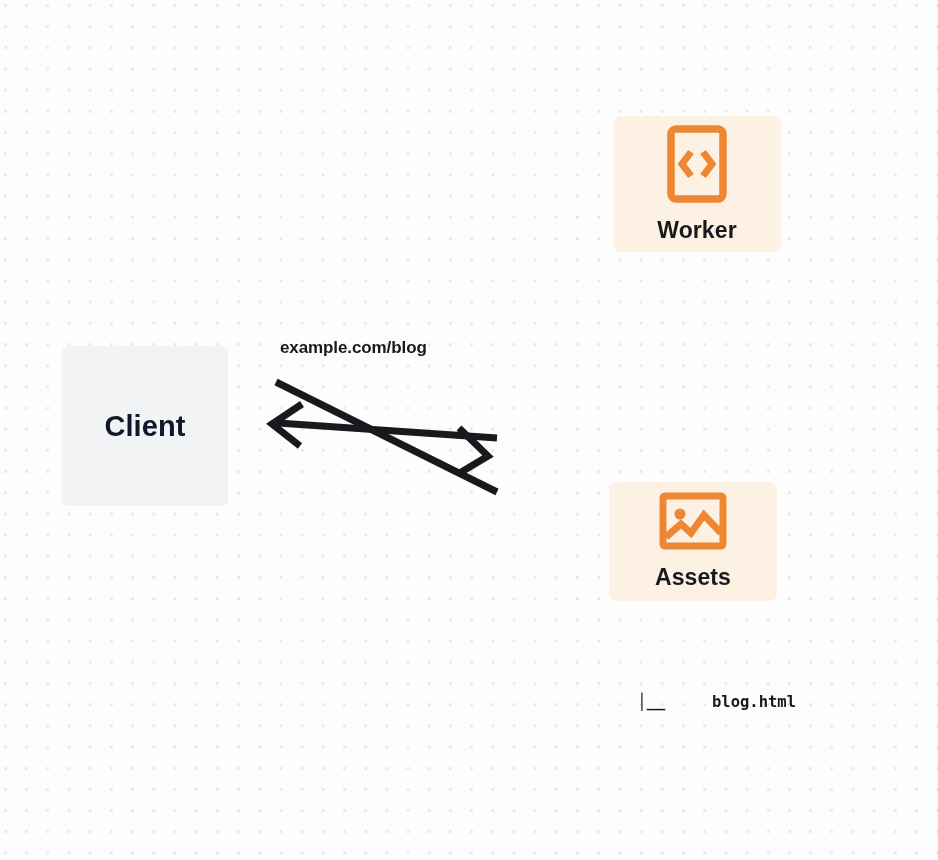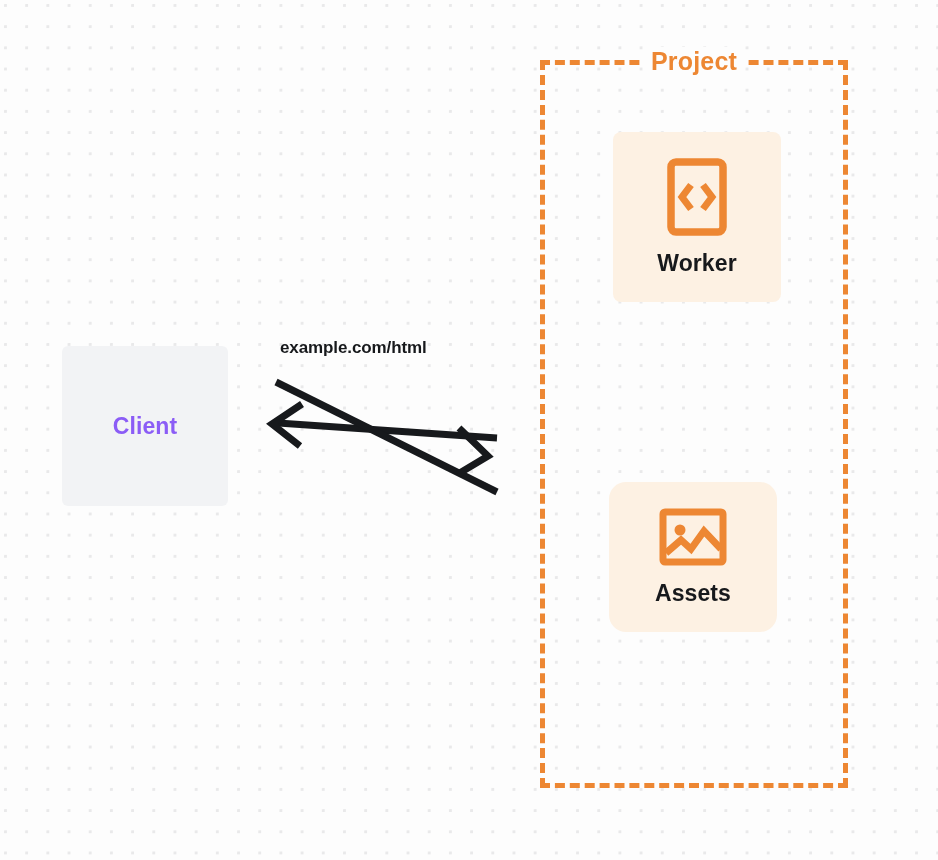--- a/index.html
+++ b/index.html
@@ -32,23 +32,23 @@
     top: 346px;
     width: 166px;
     height: 160px;
     background: #f2f3f5;
     border-radius: 6px;
     display: flex;
     align-items: center;
     justify-content: center;
   }
   #client-node .node-label {
-    font-size: 23px;
-    font-weight: bold;
-    color: #8b5cf6;
+    font-size: 29px;
+    font-weight: bold;
+    color: #0f172a;
     letter-spacing: 0.1px;
   }
 
   
   #connector-label {
     position: absolute;
     left: 280px;
     top: 338px;
     font-size: 17px;
     font-weight: bold;
@@ -97,30 +97,29 @@
     position: absolute;
     width: 168px;
     background: #fdf1e3;
     border-radius: 8px;
     display: flex;
     flex-direction: column;
     align-items: center;
   }
   #worker-node {
     left: 613px;
-    top: 132px;
-    height: 170px;
+    top: 116px;
+    height: 136px;
     justify-content: center;
   }
   #assets-node {
     left: 609px;
     top: 482px;
-    height: 150px;
+    height: 119px;
     justify-content: center;
-    border-radius: 17px;
   }
   .service-box .node-label {
     font-size: 23px;
     font-weight: bold;
     color: #17191c;
     letter-spacing: 0.1px;
     margin-top: 14px;
   }
   .icon-wrap {
     line-height: 0;
@@ -146,42 +145,39 @@
 </style>
 </head>
 <body>
 
 <div id="canvas">
 
   <div id="client-node">
     <span class="node-label">Client</span>
   </div>
 
-  <div id="connector-label">example.com/html</div>
+  <div id="connector-label">example.com/blog</div>
 
   <svg id="arrows-svg" viewBox="0 0 938 860">
 
     <g>
       <line x1="497" y1="438" x2="278" y2="423" stroke="#17191c" stroke-width="7" stroke-linecap="butt"></line>
       <polyline points="302,404 272,424 300,446" fill="none" stroke="#17191c" stroke-width="7" stroke-linecap="butt" stroke-linejoin="miter"></polyline>
       <line x1="275" y1="383" x2="494" y2="493" stroke="#17191c" stroke-width="7" stroke-linecap="butt" opacity="0"></line>
     </g>
 
     <line x1="276" y1="382" x2="497" y2="492" stroke="#17191c" stroke-width="7" stroke-linecap="butt"></line>
     <line x1="272" y1="424" x2="489" y2="457" stroke="#17191c" stroke-width="7" stroke-linecap="butt" opacity="0"></line>
 
     <g>
       <line x1="268" y1="398" x2="487" y2="456" stroke="#17191c" stroke-width="7" stroke-linecap="butt" opacity="0"></line>
       <polyline points="459,428 488,456 458,474" fill="none" stroke="#17191c" stroke-width="7" stroke-linecap="butt" stroke-linejoin="miter"></polyline>
     </g>
   </svg>
 
-  <div id="project-container">
-    <div id="project-title">Project</div>
-  </div>
 
   <div id="worker-node" class="service-box">
     <span class="icon-wrap">
       <svg width="60" height="78" viewBox="0 0 60 78" aria-hidden="true">
         <rect x="4" y="4" width="52" height="70" rx="5" ry="5" fill="none" stroke="#ed8733" stroke-width="7.5"></rect>
         <polyline points="24,27 15,39 24,51" fill="none" stroke="#ed8733" stroke-width="7" stroke-linecap="butt" stroke-linejoin="miter"></polyline>
         <polyline points="36,27 45,39 36,51" fill="none" stroke="#ed8733" stroke-width="7" stroke-linecap="butt" stroke-linejoin="miter"></polyline>
       </svg>
     </span>
     <span class="node-label">Worker</span>
@@ -192,16 +188,17 @@
       <svg width="68" height="58" viewBox="0 0 68 58" aria-hidden="true">
         <rect x="4" y="4" width="60" height="50" rx="2" ry="2" fill="none" stroke="#ed8733" stroke-width="7"></rect>
         <circle cx="21" cy="22" r="5.5" fill="#ed8733"></circle>
         <polyline points="7,45 22,32 32,41 45,23 62,41" fill="none" stroke="#ed8733" stroke-width="7" stroke-linecap="butt" stroke-linejoin="miter"></polyline>
       </svg>
     </span>
     <span class="node-label">Assets</span>
   </div>
 
   <div id="file-tree">
+    <span class="tree-row">   │__     blog.html</span>
     
   </div>
 
 </div>
 
 </body></html>

